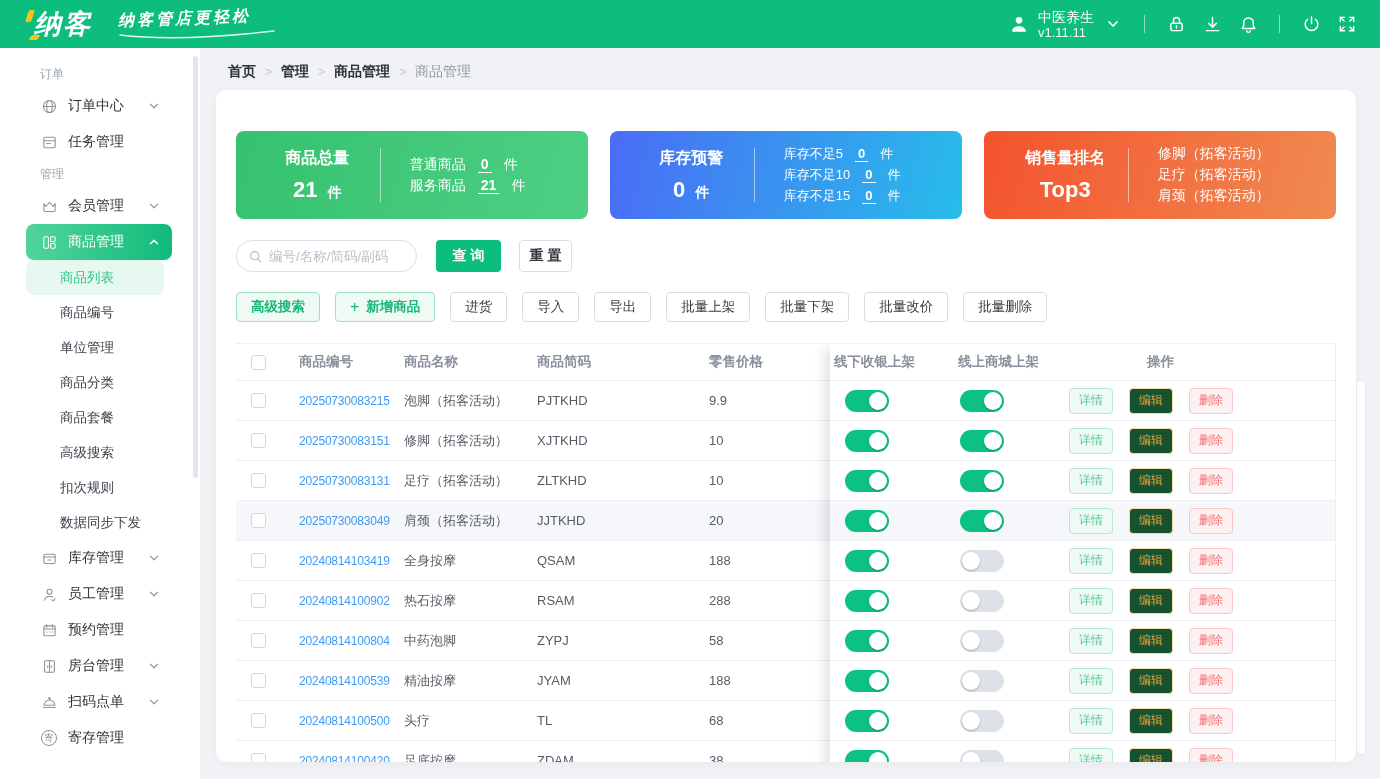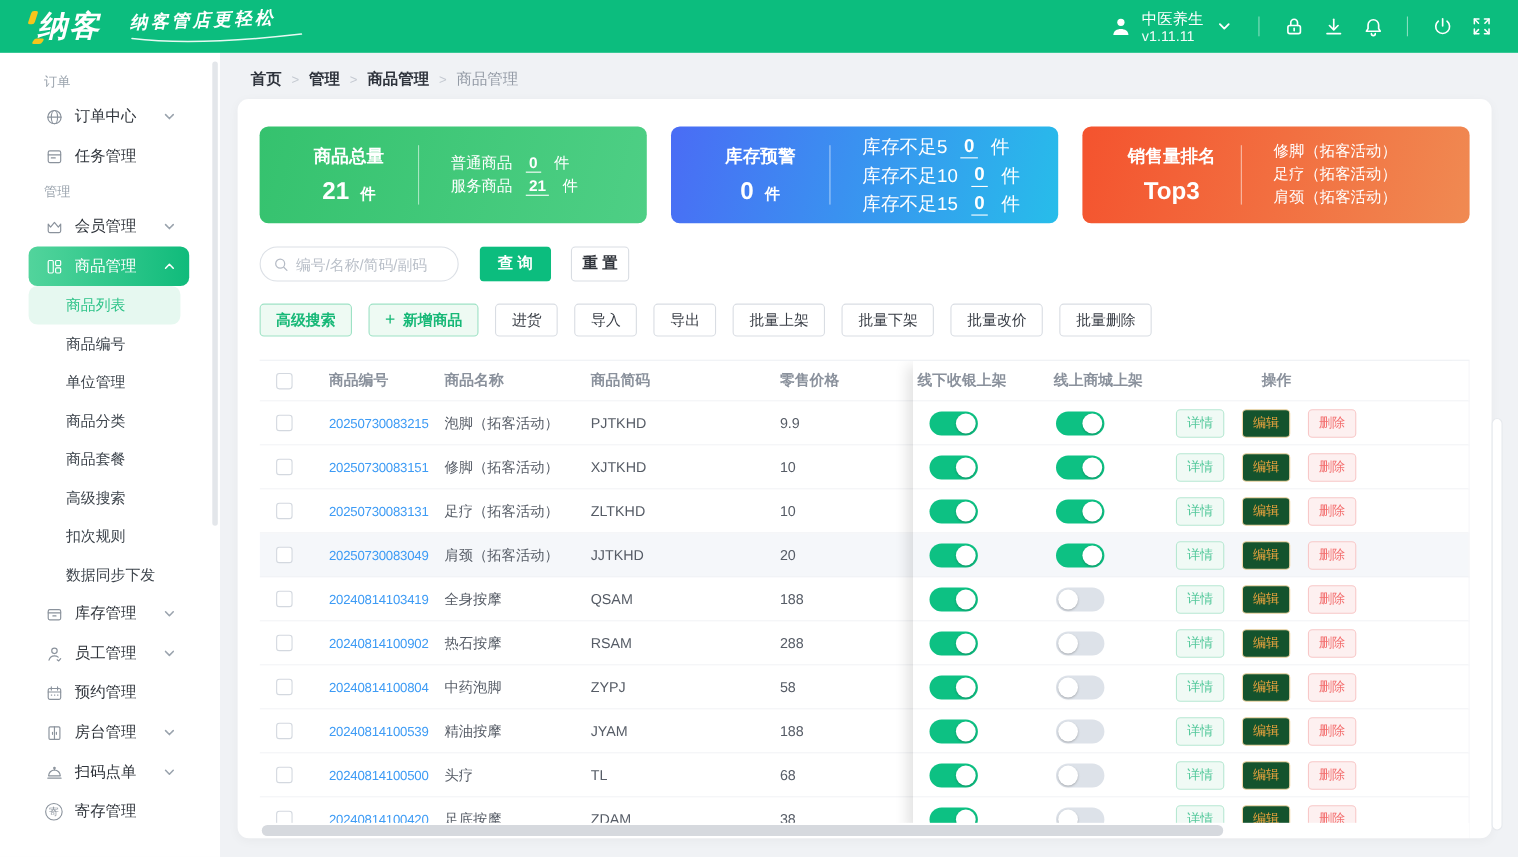--- a/index.html
+++ b/index.html
@@ -40,33 +40,33 @@
   
   .main { position:absolute; left:200px; top:48px; width:1180px; height:731px; }
   .breadcrumb { padding:15px 0 0 28px; font-size:14px; display:flex; align-items:center; gap:9px; }
   .bc-item { color:#2e333c; font-weight:700; cursor:pointer; }
   .bc-item.last { color:#939aa5; font-weight:400; cursor:default; }
   .bc-sep { color:#c3c8d0; font-size:12px; }
 
   .card { position:absolute; left:16px; top:42px; width:1140px; height:672px; background:#fff; border-radius:10px; box-shadow:0 2px 10px rgba(0,0,0,.04); padding:25px 20px 0 20px; overflow:hidden; }
 
   
-  .stats { display:flex; gap:22px; }
+  .stats { display:flex; gap:22px;margin-top:16px; }
   .stat { flex:1 1 0; height:88px; border-radius:8px; color:#fff; display:flex; align-items:center; padding:0 18px; }
   .stat.green { background:linear-gradient(105deg,#35c26e,#4ecf85); }
   .stat.blue { background:linear-gradient(105deg,#4a6cf5,#27bdea); }
   .stat.orange { background:linear-gradient(105deg,#f4532e,#f08a52); }
   .stat-left { width:40%; display:flex; flex-direction:column; align-items:center; gap:8px; }
   .stat-title { font-size:16px; font-weight:700; }
   .stat-value { font-size:22px; font-weight:800; }
   .stat-value .unit { font-size:14px; font-weight:600; margin-left:10px; }
   .stat-div { width:1px; height:54px; background:rgba(255,255,255,.55); }
   .stat-right { flex:1; display:flex; flex-direction:column; justify-content:center; gap:3px; padding-left:9%; }
   .stat-line { font-size:14px; display:flex; align-items:center; }
-  .stat.blue .stat-line { font-size:17px; }
+  .stat.blue .stat-line { font-size:13px; }
   .stat-line .num-u { font-weight:800; border-bottom:1px solid #fff; padding:0 3px; margin-left:12px; }
   .stat-line .lunit { margin-left:12px; }
 
   
   .search-row { margin-top:21px; display:flex; align-items:center; }
   .search-box { width:181px; height:32px; border:1px solid #dce0e6; border-radius:16px; display:flex; align-items:center; padding:0 12px; background:#fff; }
   .search-box input { border:none; outline:none; width:100%; font-size:13.5px; margin-left:7px; color:#333; background:transparent; font-family:inherit; }
   .search-box input::placeholder { color:#b9bfc8; }
   .btn { border-radius:4px; font-size:14px; cursor:pointer; border:1px solid transparent; font-family:inherit; }
   .btn-primary { margin-left:19px; width:65px; height:32px; background:#0cbd7e; color:#fff; font-weight:700; }

